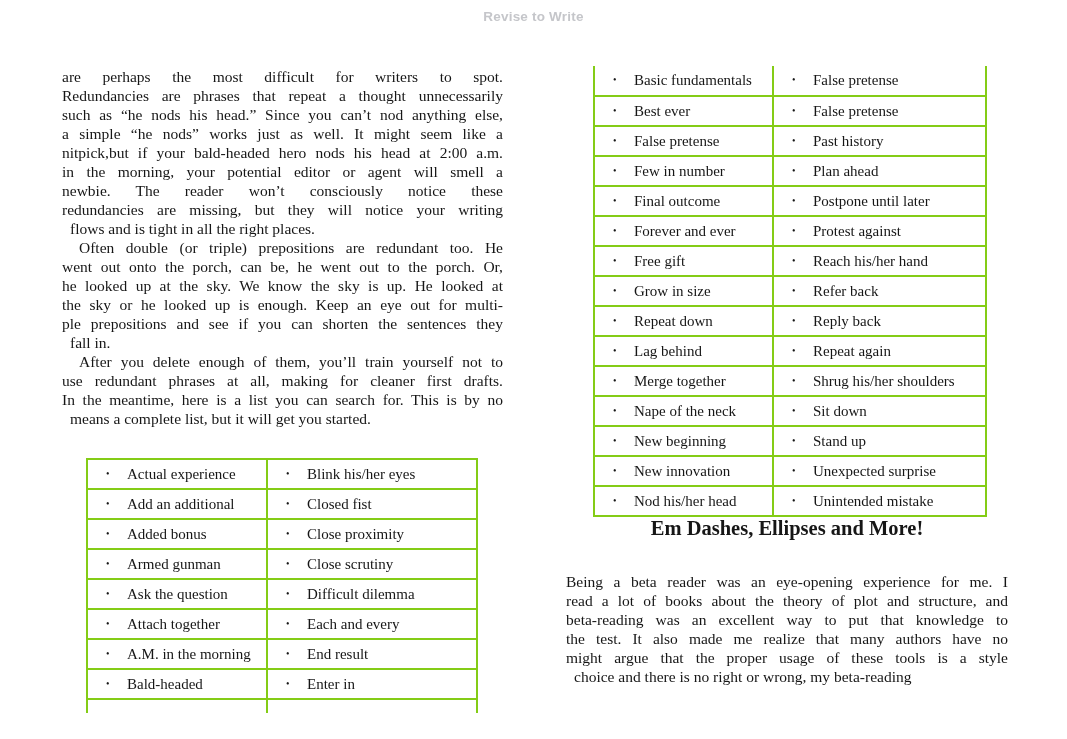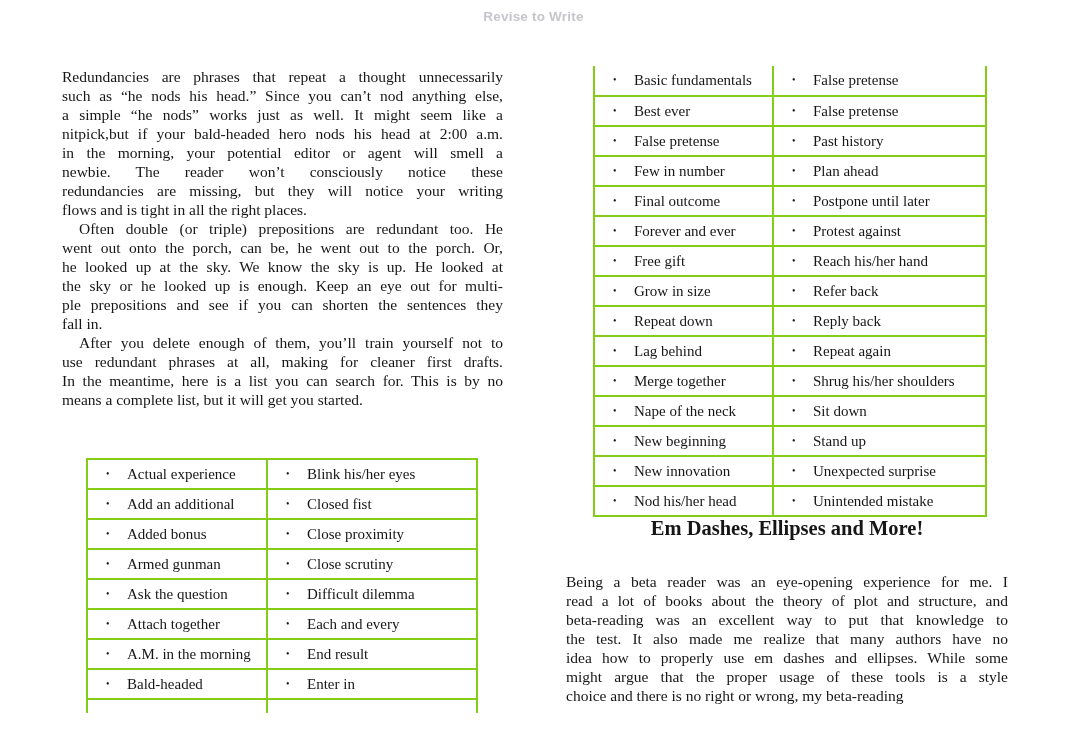--- a/index.html
+++ b/index.html
@@ -26,21 +26,21 @@
     font-size: 15.5px;
     line-height: 19px;
   }
   #left-text  { left: 62px;  top: 67px;  width: 441px; }
   #right-text { left: 566px; top: 572px; width: 442px; }
   .line {
     white-space: nowrap;
     text-align: justify;
     text-align-last: justify;
   }
-  .line.last { text-align-last: left; }
+  .line.last { text-align-last: left; margin-left: 8px; }
   .line.indent { text-indent: 17px; }
   table { border-collapse: collapse; font-size: 15px; color: #161616; }
   td {
     border: 2px solid #84cc16;
     height: 30px;
     vertical-align: middle;
     padding-left: 18px;
     white-space: nowrap;
   }
   #left-table-clip {
@@ -71,20 +71,21 @@
     font-size: 20.5px;
     font-weight: bold;
   }
 </style>
 </head>
 <body>
 
 <div class="reader-header">Revise to Write</div>
 
 <div id="left-text" class="textblock">
+    <div class="line">are perhaps the most difficult for writers to spot.</div>
     <div class="line">Redundancies are phrases that repeat a thought unnecessarily</div>
     <div class="line">such as “he nods his head.” Since you can’t nod anything else,</div>
     <div class="line">a simple “he nods” works just as well. It might seem like a</div>
     <div class="line">nitpick,but if your bald-headed hero nods his head at 2:00 a.m.</div>
     <div class="line">in the morning, your potential editor or agent will smell a</div>
     <div class="line">newbie. The reader won’t consciously notice these</div>
     <div class="line">redundancies are missing, but they will notice your writing</div>
     <div class="line last">flows and is tight in all the right places.</div>
     <div class="line indent">Often double (or triple) prepositions are redundant too. He</div>
     <div class="line">went out onto the porch, can be, he went out to the porch. Or,</div>
@@ -206,16 +207,15 @@
     </tbody>
 </table>
 
 <div id="right-heading">Em Dashes, Ellipses and More!</div>
 
 <div id="right-text" class="textblock">
     <div class="line">Being a beta reader was an eye-opening experience for me. I</div>
     <div class="line">read a lot of books about the theory of plot and structure, and</div>
     <div class="line">beta-reading was an excellent way to put that knowledge to</div>
     <div class="line">the test. It also made me realize that many authors have no</div>
-    <div class="line">idea how to properly use em dashes and ellipses. While some</div>
     <div class="line">might argue that the proper usage of these tools is a style</div>
     <div class="line last">choice and there is no right or wrong, my beta-reading</div>
   </div>
 
 </body></html>

